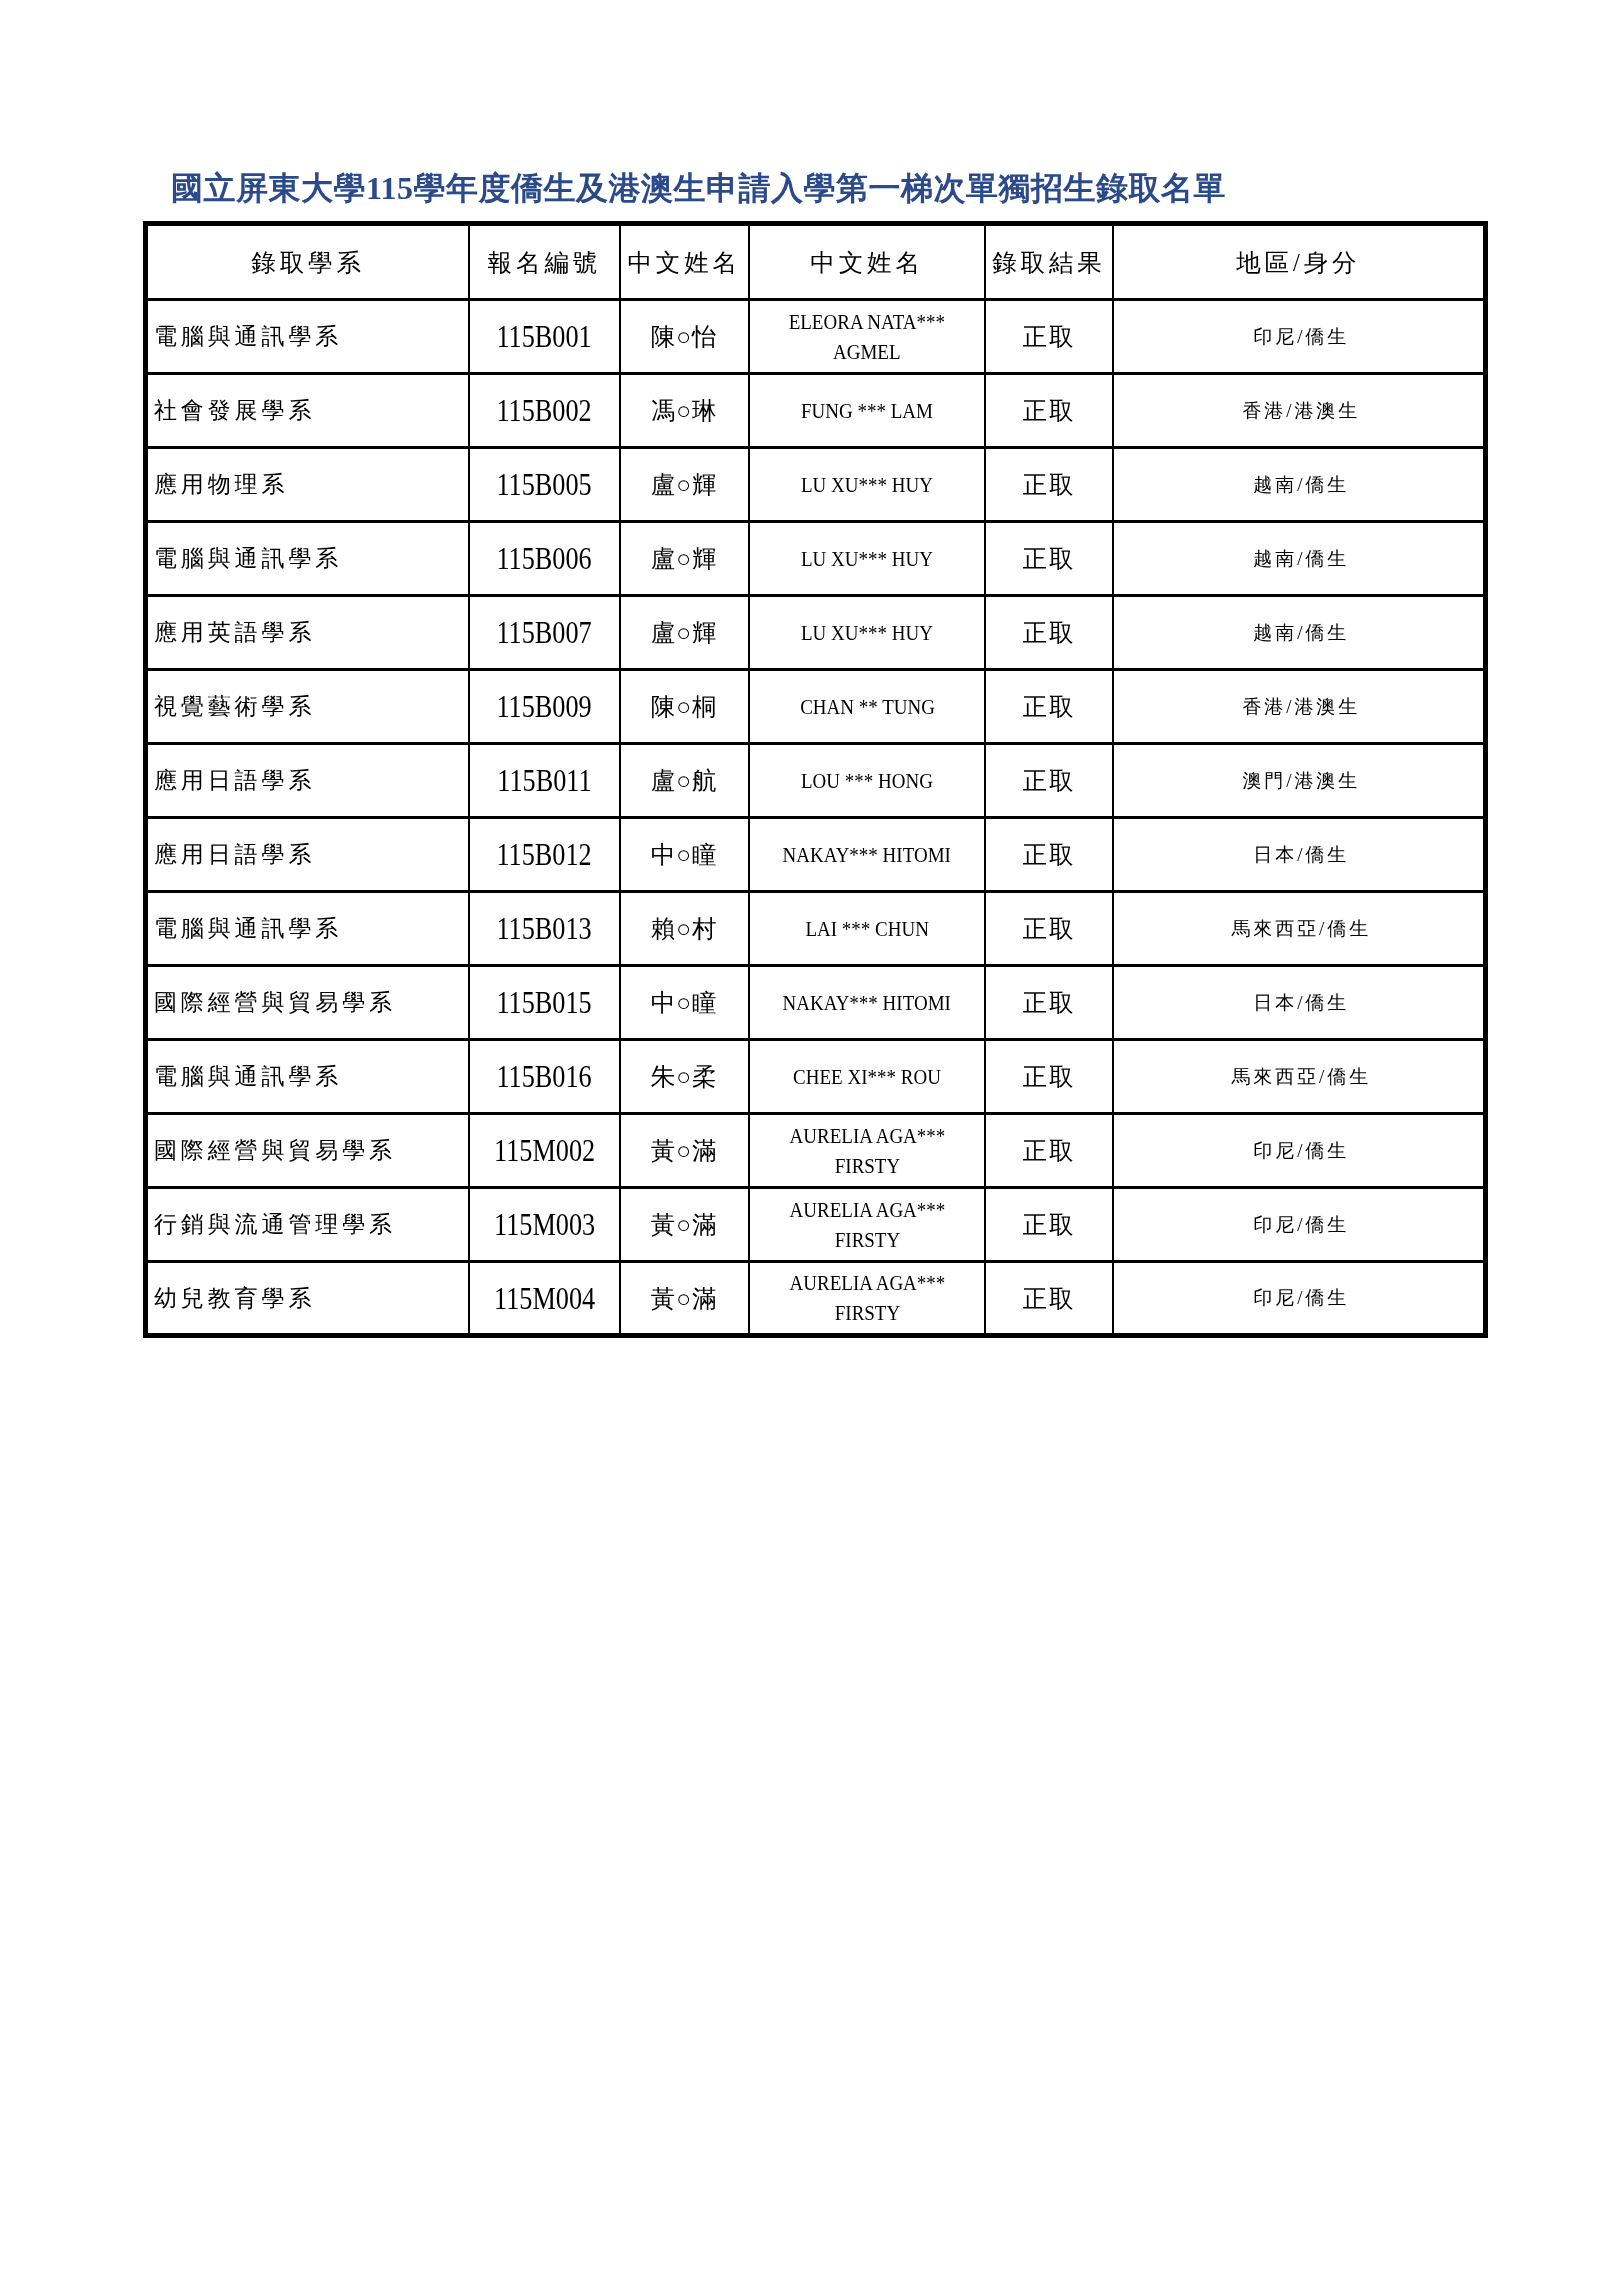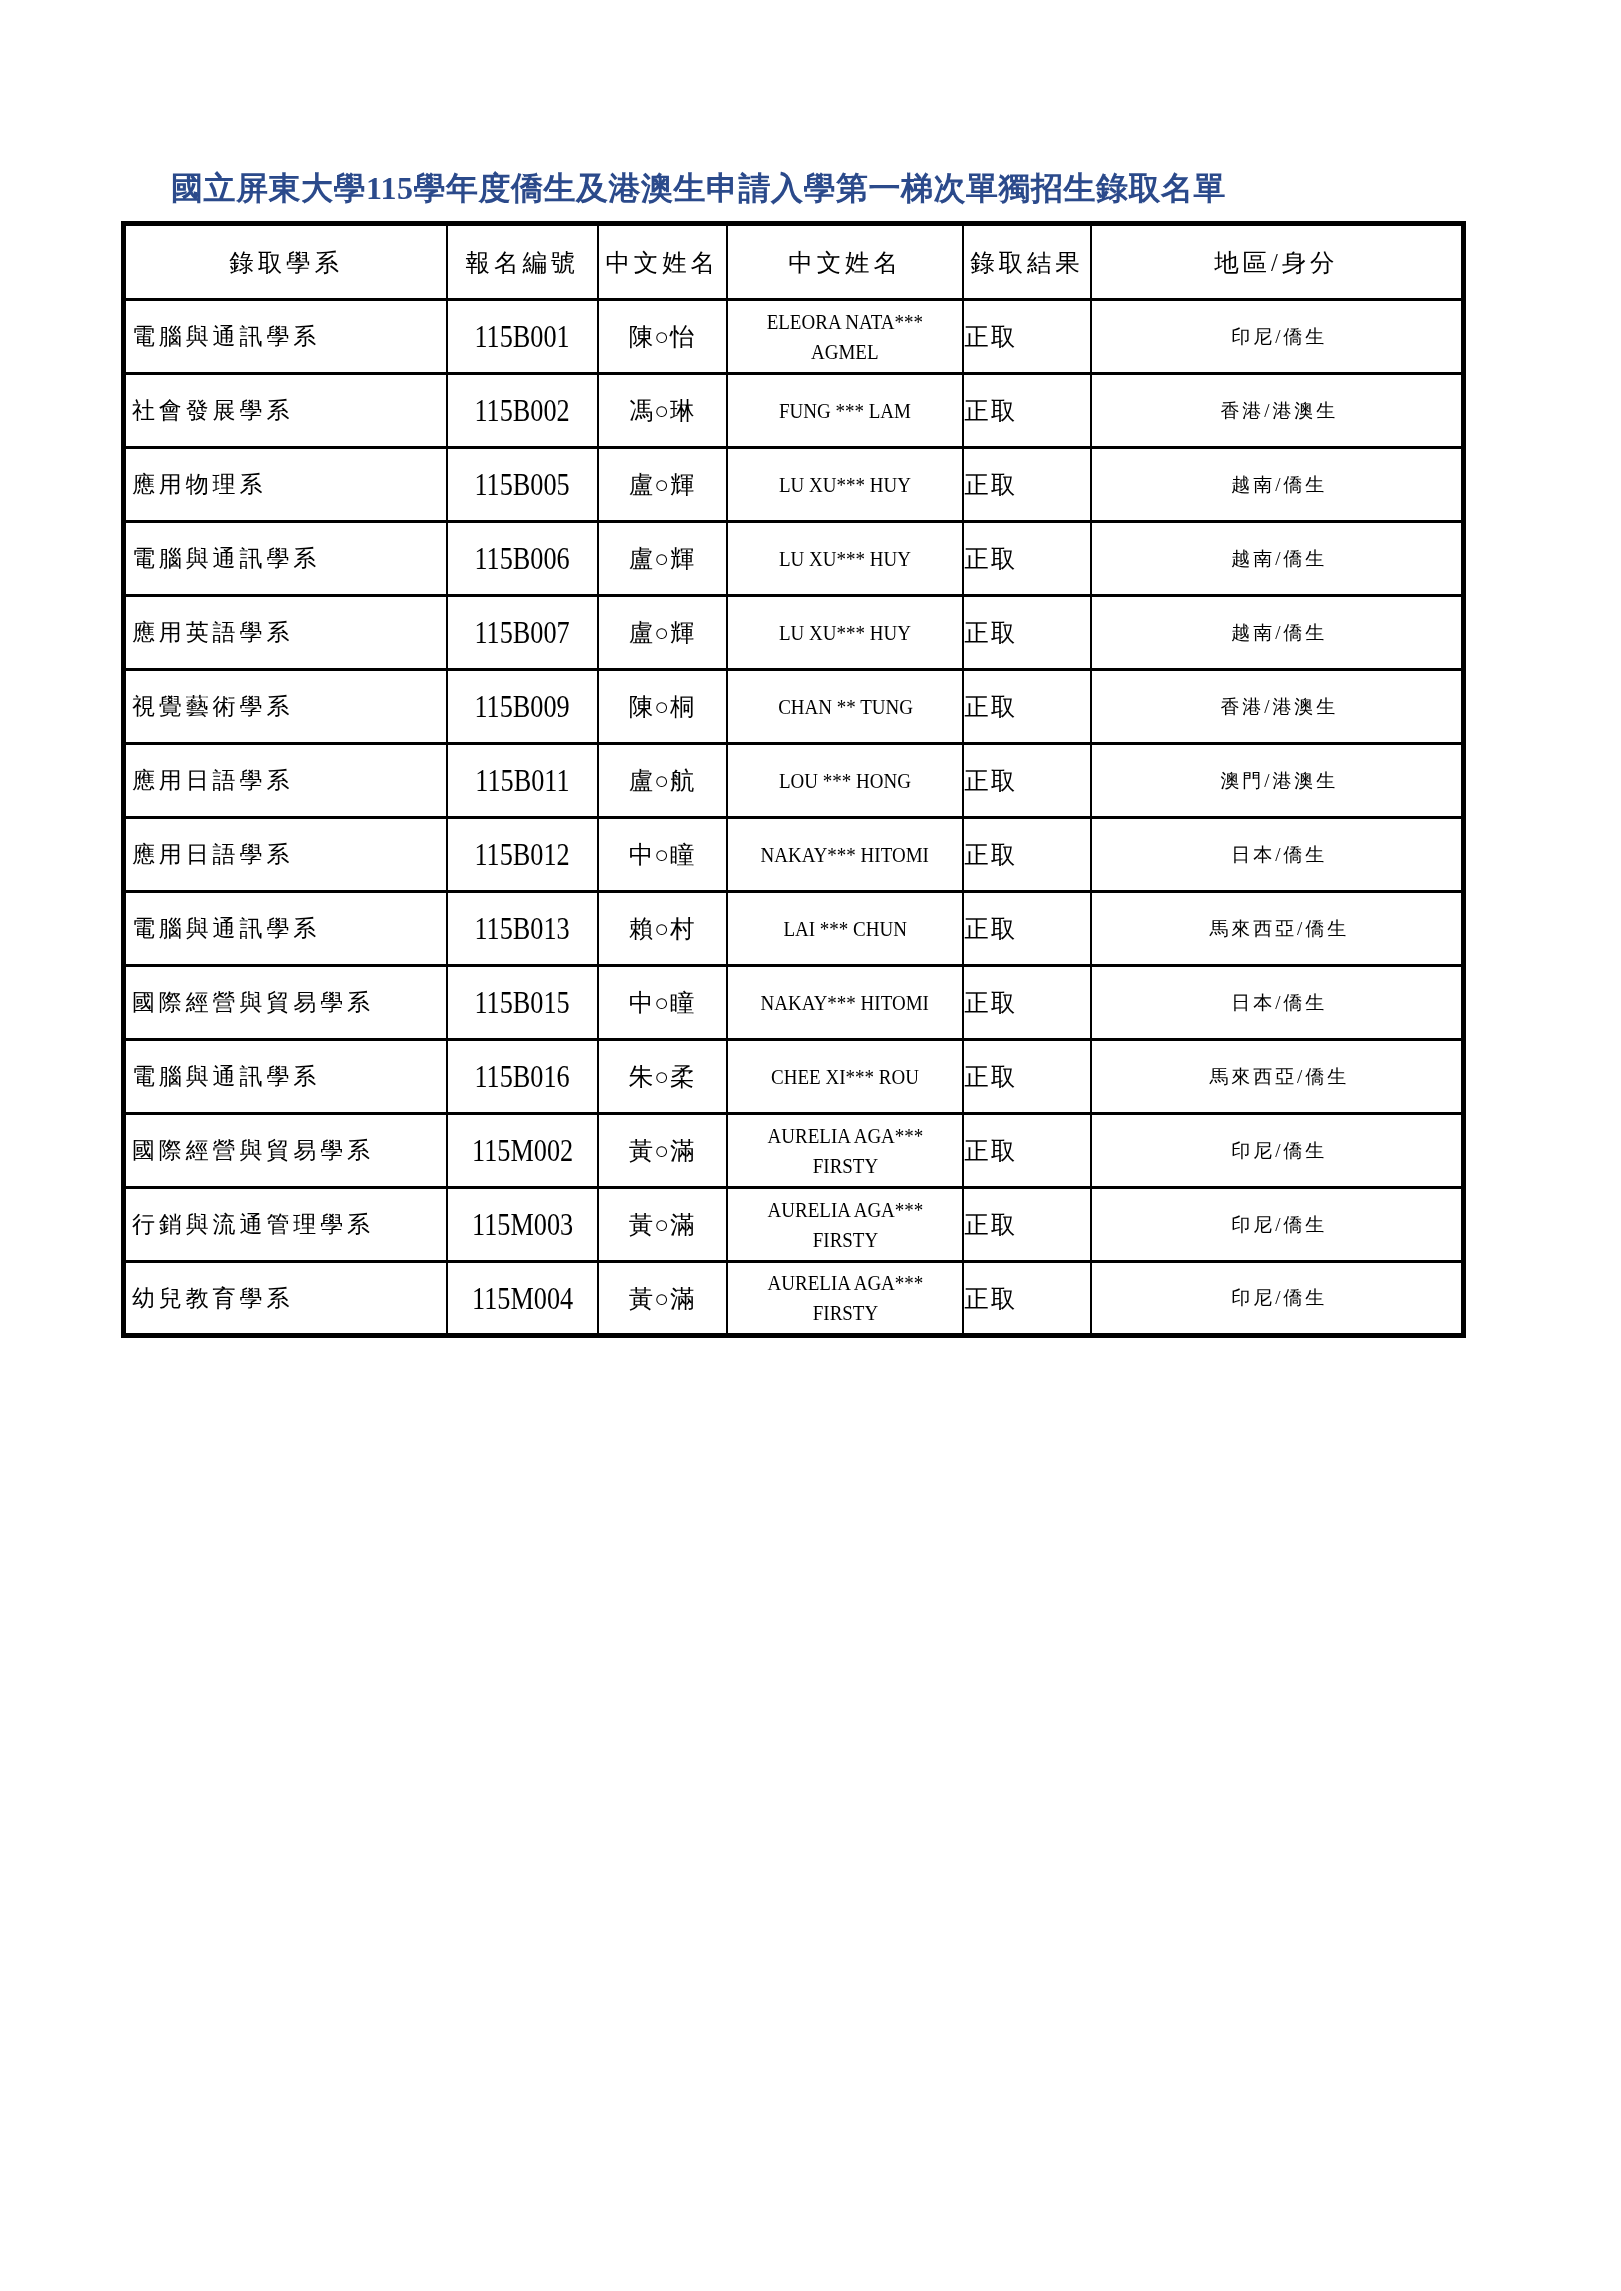--- a/index.html
+++ b/index.html
@@ -24,21 +24,21 @@
       font-family: "Liberation Serif", "DejaVu Serif", serif;
       font-weight: bold;
       font-size: 32px;
       line-height: 43px;
       letter-spacing: 0.5px;
       color: #2b4a8b;
       white-space: nowrap;
     }
     table.admission-table {
       position: absolute;
-      left: 121px;
+      left: 143px;
       top: 221px;
       width: 1345px;
       table-layout: fixed;
       border-collapse: collapse;
       border: 5.9px solid #000000;
     }
     table.admission-table th,
     table.admission-table td {
       border-left: 2.9px solid #000000;
       border-right: 2.9px solid #000000;
@@ -86,21 +86,21 @@
     .c-en .cond {
       display: inline-block;
       font-size: 21.6px;
       line-height: 30px;
       white-space: pre;
       text-align: center;
       transform: scaleX(0.88);
       transform-origin: center center;
     }
     .c-res {
-      text-align: left;
+      text-align: center;
       font-size: 24.5px;
       letter-spacing: 2px;
     }
     .c-reg {
       text-align: center;
       padding-left: 5.9px !important;
       font-size: 19px;
       letter-spacing: 2.9px;
     }
   </style>

